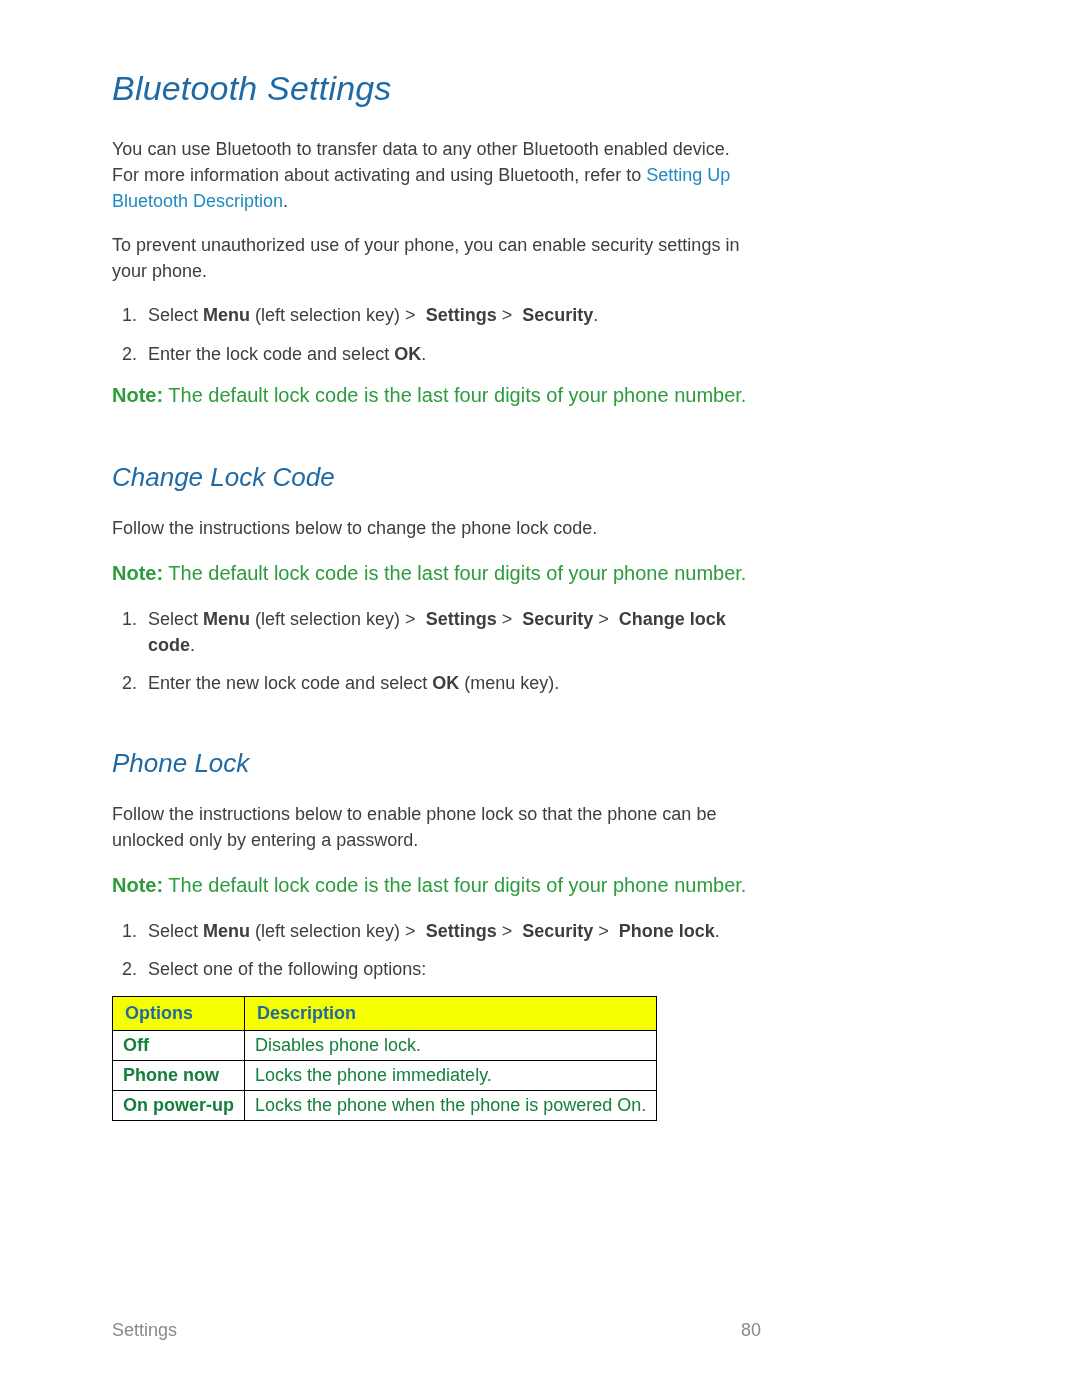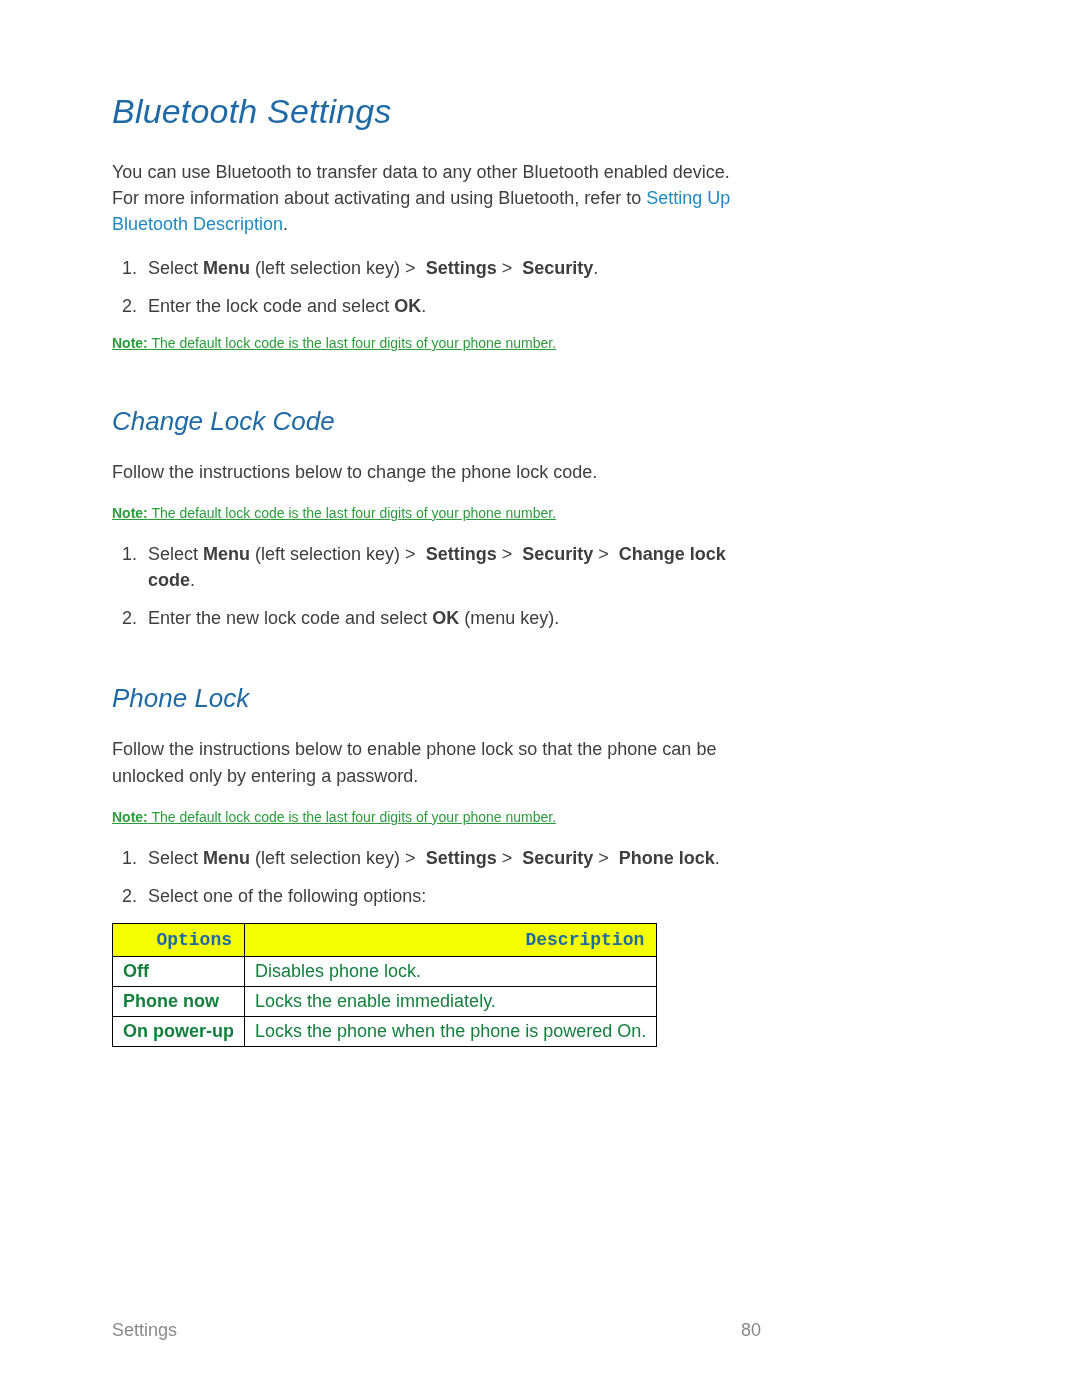--- a/index.html
+++ b/index.html
@@ -10,21 +10,21 @@
     height: 1397px;
     background: #ffffff;
     font-family: Arial, Helvetica, sans-serif;
     color: #3a3a3a;
   }
   .page {
     position: relative;
     box-sizing: border-box;
     width: 869px;
     height: 1397px;
-    padding: 92px 108px 0 112px;
+    padding: 69px 108px 0 112px;
   }
   h1 {
     font-family: Arial, Helvetica, sans-serif;
     font-style: italic;
     font-weight: 400;
     color: #1f6aa5;
     font-size: 34px;
     margin: 0 0 28px 0;
     letter-spacing: 0.2px;
   }
@@ -56,40 +56,38 @@
     color: #3e3e3e;
   }
   ol li {
     padding-left: 6px;
     margin-bottom: 12px;
     line-height: 1.45;
   }
   strong { font-weight: 700; }
   .sep { color: #3e3e3e; }
   .note {
-    font-size: 14px;
+    font-size: 20px;
     color: #2c9b3c;
     margin: 6px 0 18px 0;
     line-height: 1.45;
-    text-decoration: underline;
   }
   .note-label { font-weight: 700; }
   table.options {
     border-collapse: collapse;
     margin-top: 4px;
     font-size: 18px;
   }
   table.options th {
     background: #f6ff00;
     color: #1f6aa5;
     font-weight: 700;
-    text-align: right;
+    text-align: left;
     padding: 6px 12px;
     border: 1.5px solid #000;
-    font-family: Liberation Mono, monospace;
   }
   table.options td {
     border: 1.5px solid #000;
     padding: 4px 10px;
     vertical-align: top;
     color: #15803d;
   }
   table.options td.opt {
     font-weight: 700;
     white-space: nowrap;
@@ -108,20 +106,21 @@
 </head>
 <body>
 
 <div class="page">
 
   <h1>Bluetooth Settings</h1>
   <p>
     <span>You can use Bluetooth to transfer data to any other Bluetooth enabled device. For more information about activating and using Bluetooth, refer to </span><a class="link" href="#">Setting Up Bluetooth Description</a><span>.</span>
   </p>
 
+  <p>To prevent unauthorized use of your phone, you can enable security settings in your phone.</p>
   <ol>
     <li>
       <span>Select </span><strong>Menu</strong><span> (left selection key) </span><span class="sep">&gt;</span><span> </span>&nbsp;<strong>Settings</strong><span> </span><span class="sep">&gt;</span><span> </span>&nbsp;<strong>Security</strong><span>.</span>
     </li>
     <li>
       <span>Enter the lock code and select </span><strong>OK</strong><span>.</span>
     </li>
   </ol>
   <p class="note">
     <span class="note-label">Note:</span><span> The default lock code is the last four digits of your phone number.</span>
@@ -160,21 +159,21 @@
         <th>Description</th>
       </tr>
     </thead>
     <tbody>
       <tr>
         <td class="opt">Off</td>
         <td>Disables phone lock.</td>
       </tr>
       <tr>
         <td class="opt">Phone now</td>
-        <td>Locks the enable immediately.</td>
+        <td>Locks the phone immediately.</td>
       </tr>
       <tr>
         <td class="opt">On power-up</td>
         <td>Locks the phone when the phone is powered On.</td>
       </tr>
     </tbody>
   </table>
 
   <div class="footer">
     <span>Settings</span>

